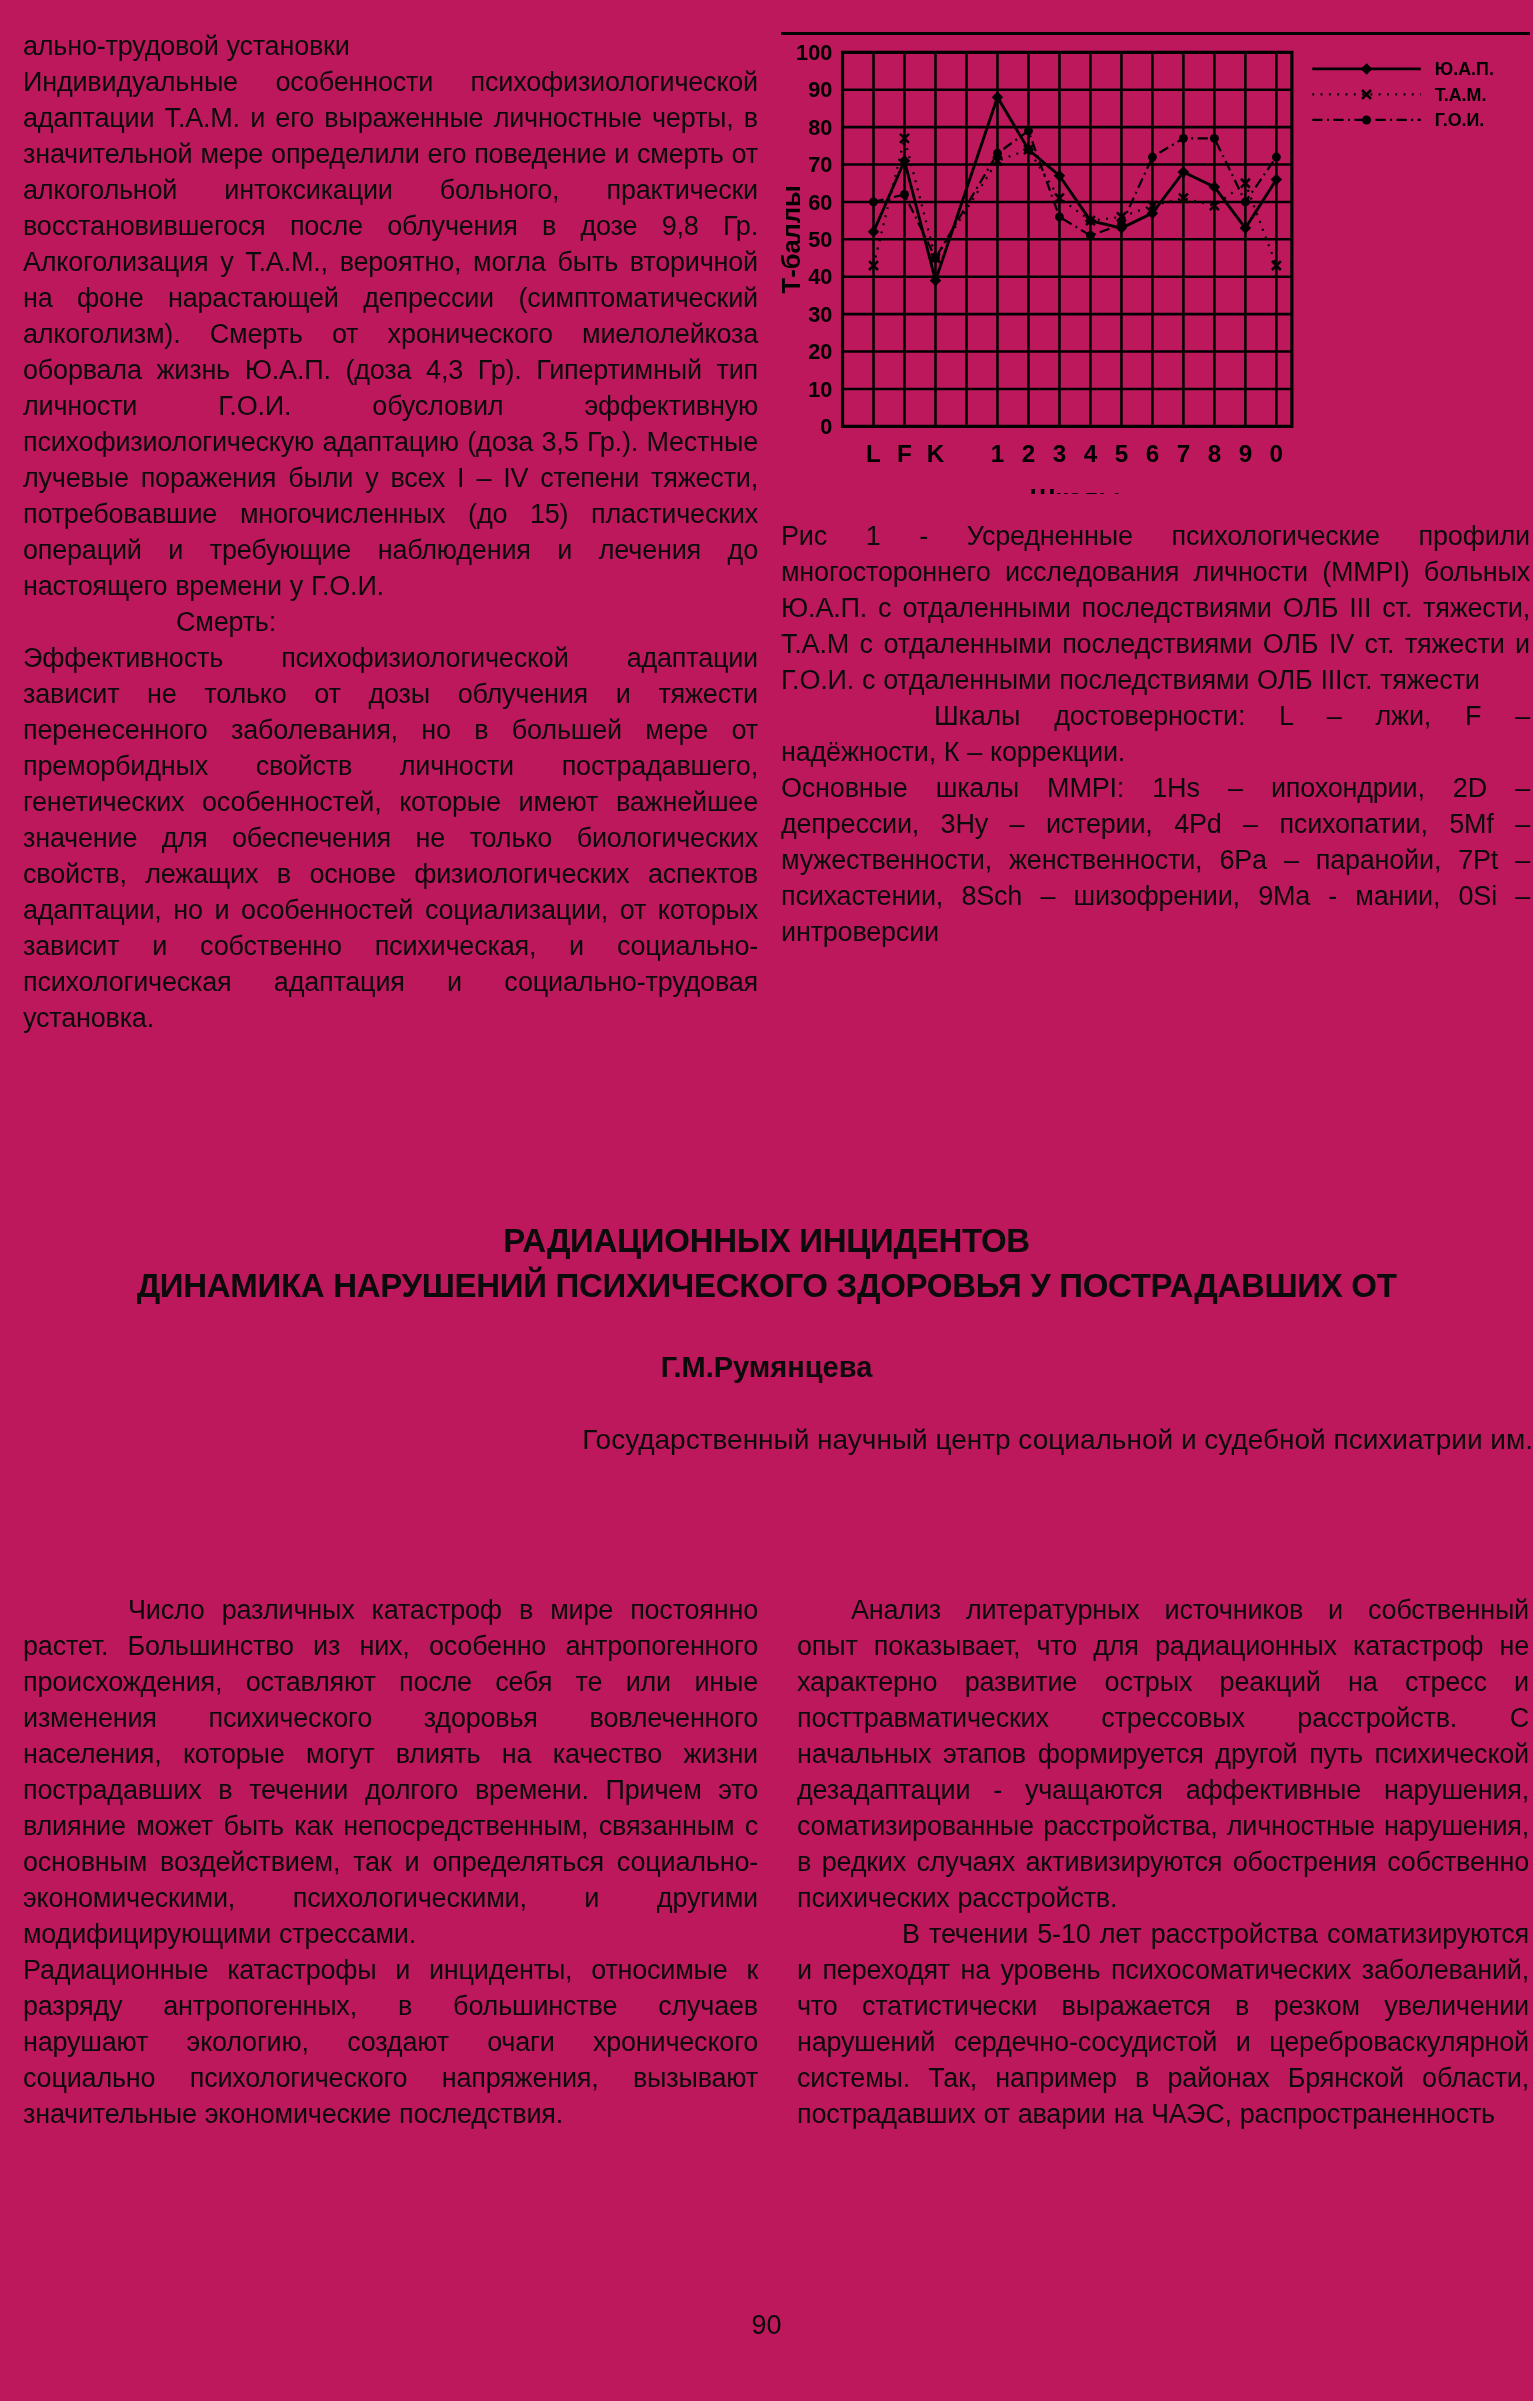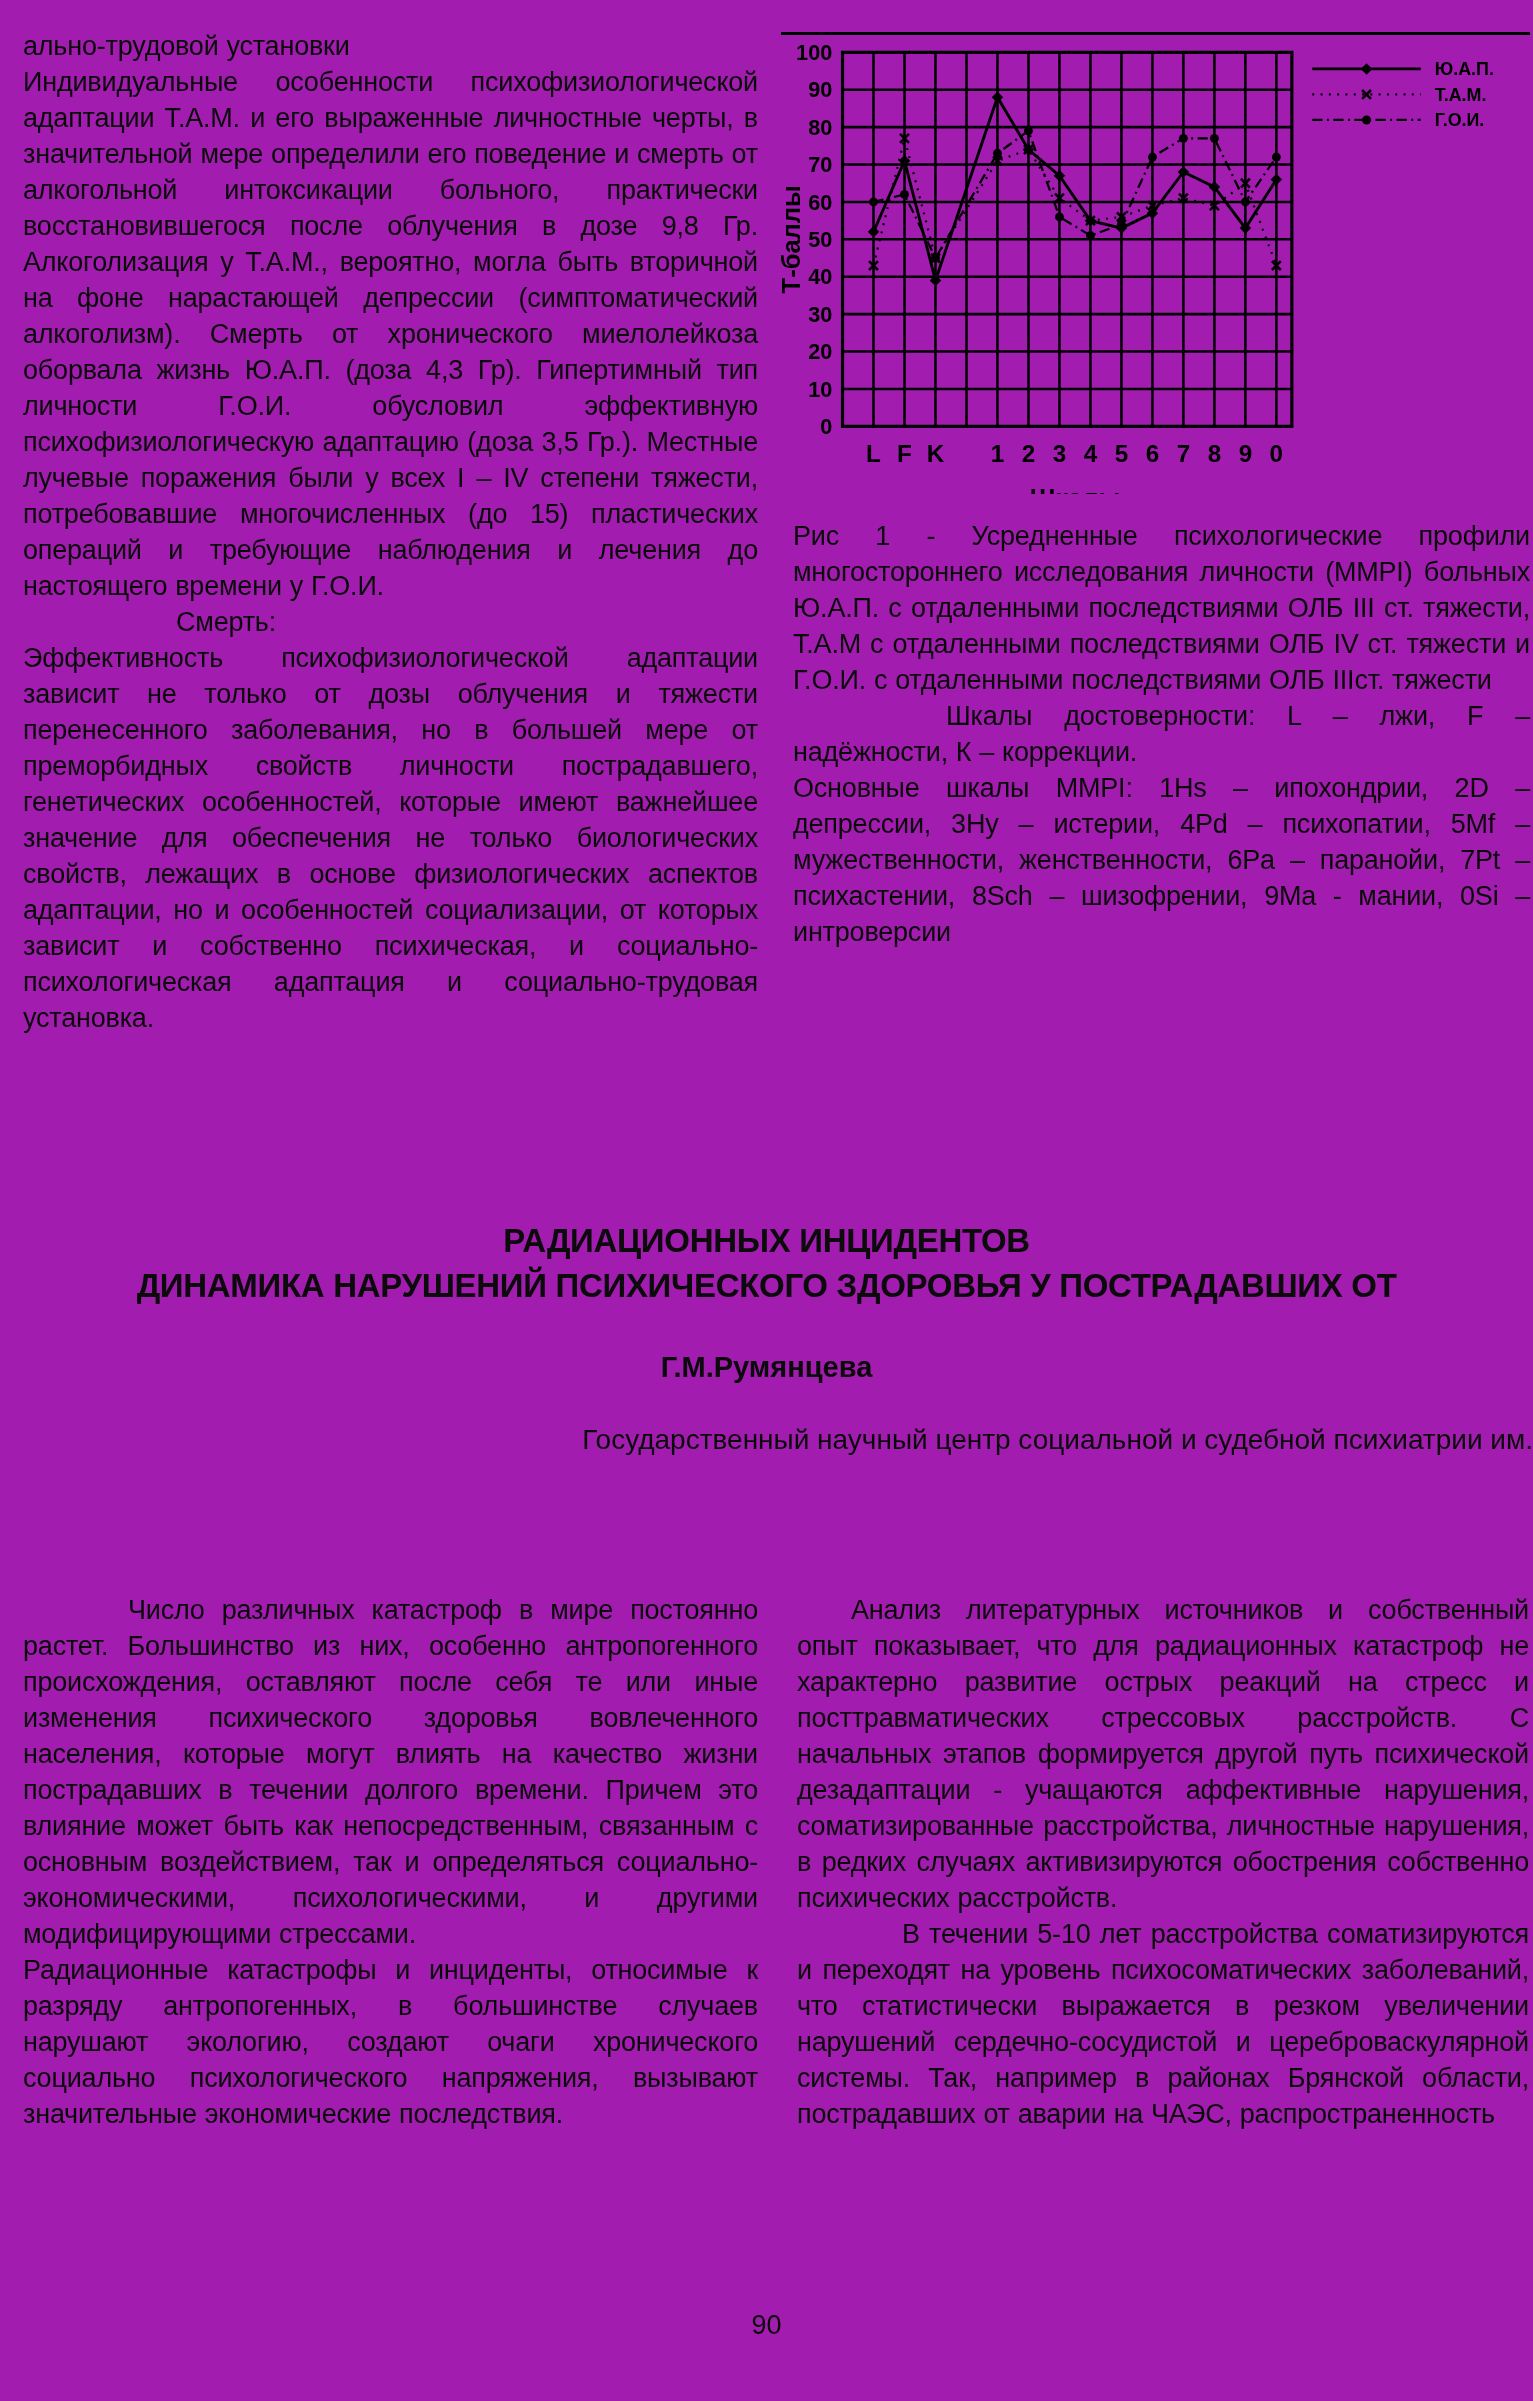--- a/index.html
+++ b/index.html
@@ -1,32 +1,32 @@
 <!DOCTYPE html>
 <html lang="ru" style="font-size:10.2px"><head>
 <meta charset="utf-8">
 <style>
   html,body{margin:0;padding:0;background:#e8e8e8;}
   .page{
-    position:relative; width:1533px; height:2401px; background:#a21caf;
+    position:relative; width:1533px; height:2401px; background:#be185d;
     font-family:"Liberation Sans", sans-serif; color:#0b0b0b; overflow:hidden;
   }
   .textcol p{
     margin:0; font-size:27px; line-height:36px; letter-spacing:-0.2px;
     text-align:justify; word-spacing:0.6px;
   }
   .ind-sm{text-indent:54px;}
   .ind-md{text-indent:105px;}
   .ind-lg{text-indent:153px;}
 
   .col-left-top{position:absolute; left:23px; top:28px; width:735px;}
   .figure{position:absolute; left:781px; top:28px; width:749px;}
   .figure-rule{height:0; border-top:3.2px solid #000; margin:3.8px 0 2.6px 0;}
   .figure-caption{margin-top:22px;}
-  .figure-caption p{font-size:27px; line-height:36px;margin-left:12px;}
+  .figure-caption p{font-size:27px; line-height:36px;}
 
   .section-title{
     position:absolute; left:25.6px; top:1218px; width:1482px; text-align:center;
     font-weight:bold; font-size:33px; line-height:45px; letter-spacing:-0.3px;
   }
   .author{
     position:absolute; left:0; top:1349px; width:100%; text-align:center;
     font-size:29px; line-height:37px;font-weight:bold;
   }
   .affiliation{

